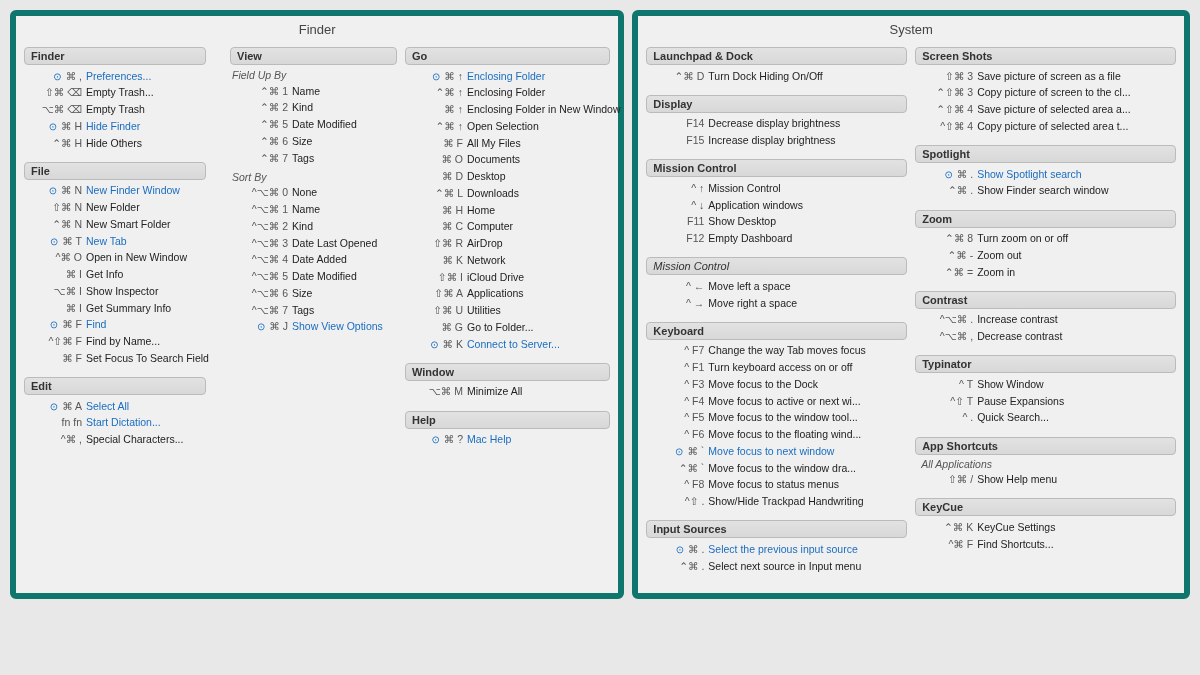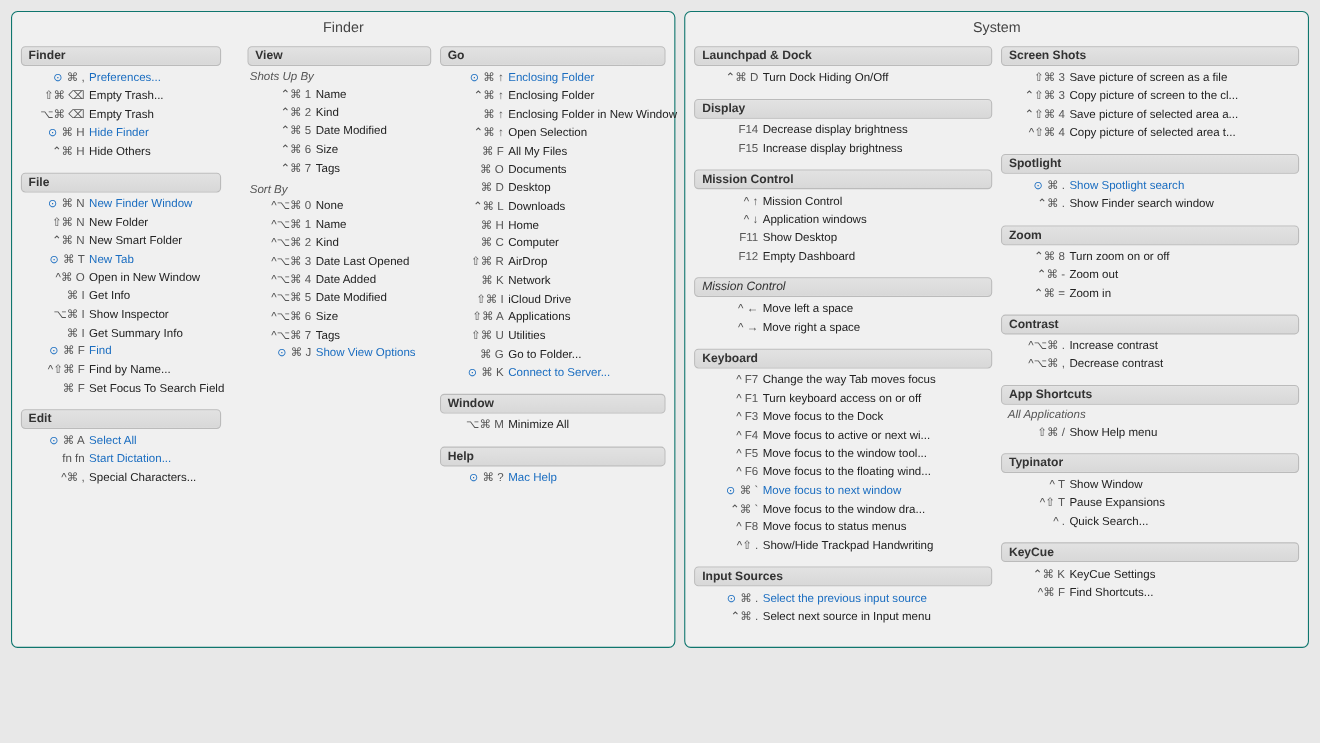--- a/index.html
+++ b/index.html
@@ -13,21 +13,21 @@
       padding: 10px;
     }
     .main-layout {
       display: flex;
       gap: 8px;
     }
     .panel {
       flex: 1;
       background: #f0f0f0;
       border-radius: 6px;
-      border: 1px solid #0f766e;
+      border: 6px solid #0f766e;
       padding: 6px 0 8px 0;
     }
     .panel-title {
       text-align: center;
       font-size: 13px;
       color: #444;
       margin-bottom: 6px;
       padding-bottom: 4px;
     }
     .panel-inner {
@@ -194,21 +194,21 @@
           <div class="shortcut-row">
             <span class="keys">^⌘ ,</span>
             <span class="label">Special Characters...</span>
           </div>
         </div>
       </div>
 
       <div class="column" style="min-width:155px;max-width:175px;margin-left:16px;">
         <div class="section">
           <div class="section-header">View</div>
-          <div class="sub-section-header">Shots Up By</div>
+          <div class="sub-section-header">Field Up By</div>
           <div class="shortcut-row">
             <span class="keys">⌃⌘ 1</span>
             <span class="label">Name</span>
           </div>
           <div class="shortcut-row">
             <span class="keys">⌃⌘ 2</span>
             <span class="label">Kind</span>
           </div>
           <div class="shortcut-row">
             <span class="keys">⌃⌘ 5</span>
@@ -524,41 +524,41 @@
             <span class="keys">^⌥⌘ .</span>
             <span class="label">Increase contrast</span>
           </div>
           <div class="shortcut-row">
             <span class="keys">^⌥⌘ ,</span>
             <span class="label">Decrease contrast</span>
           </div>
         </div>
 
         <div class="section">
+          <div class="section-header">Typinator</div>
+          <div class="shortcut-row">
+            <span class="keys">^ T</span>
+            <span class="label">Show Window</span>
+          </div>
+          <div class="shortcut-row">
+            <span class="keys">^⇧ T</span>
+            <span class="label">Pause Expansions</span>
+          </div>
+          <div class="shortcut-row">
+            <span class="keys">^ .</span>
+            <span class="label">Quick Search...</span>
+          </div>
+        </div>
+
+        <div class="section">
           <div class="section-header">App Shortcuts</div>
           <div class="all-apps-header">All Applications</div>
           <div class="shortcut-row">
             <span class="keys">⇧⌘ /</span>
             <span class="label">Show Help menu</span>
-          </div>
-        </div>
-
-        <div class="section">
-          <div class="section-header">Typinator</div>
-          <div class="shortcut-row">
-            <span class="keys">^ T</span>
-            <span class="label">Show Window</span>
-          </div>
-          <div class="shortcut-row">
-            <span class="keys">^⇧ T</span>
-            <span class="label">Pause Expansions</span>
-          </div>
-          <div class="shortcut-row">
-            <span class="keys">^ .</span>
-            <span class="label">Quick Search...</span>
           </div>
         </div>
 
         <div class="section">
           <div class="section-header">KeyCue</div>
           <div class="shortcut-row">
             <span class="keys">⌃⌘ K</span>
             <span class="label">KeyCue Settings</span>
           </div>
           <div class="shortcut-row">

